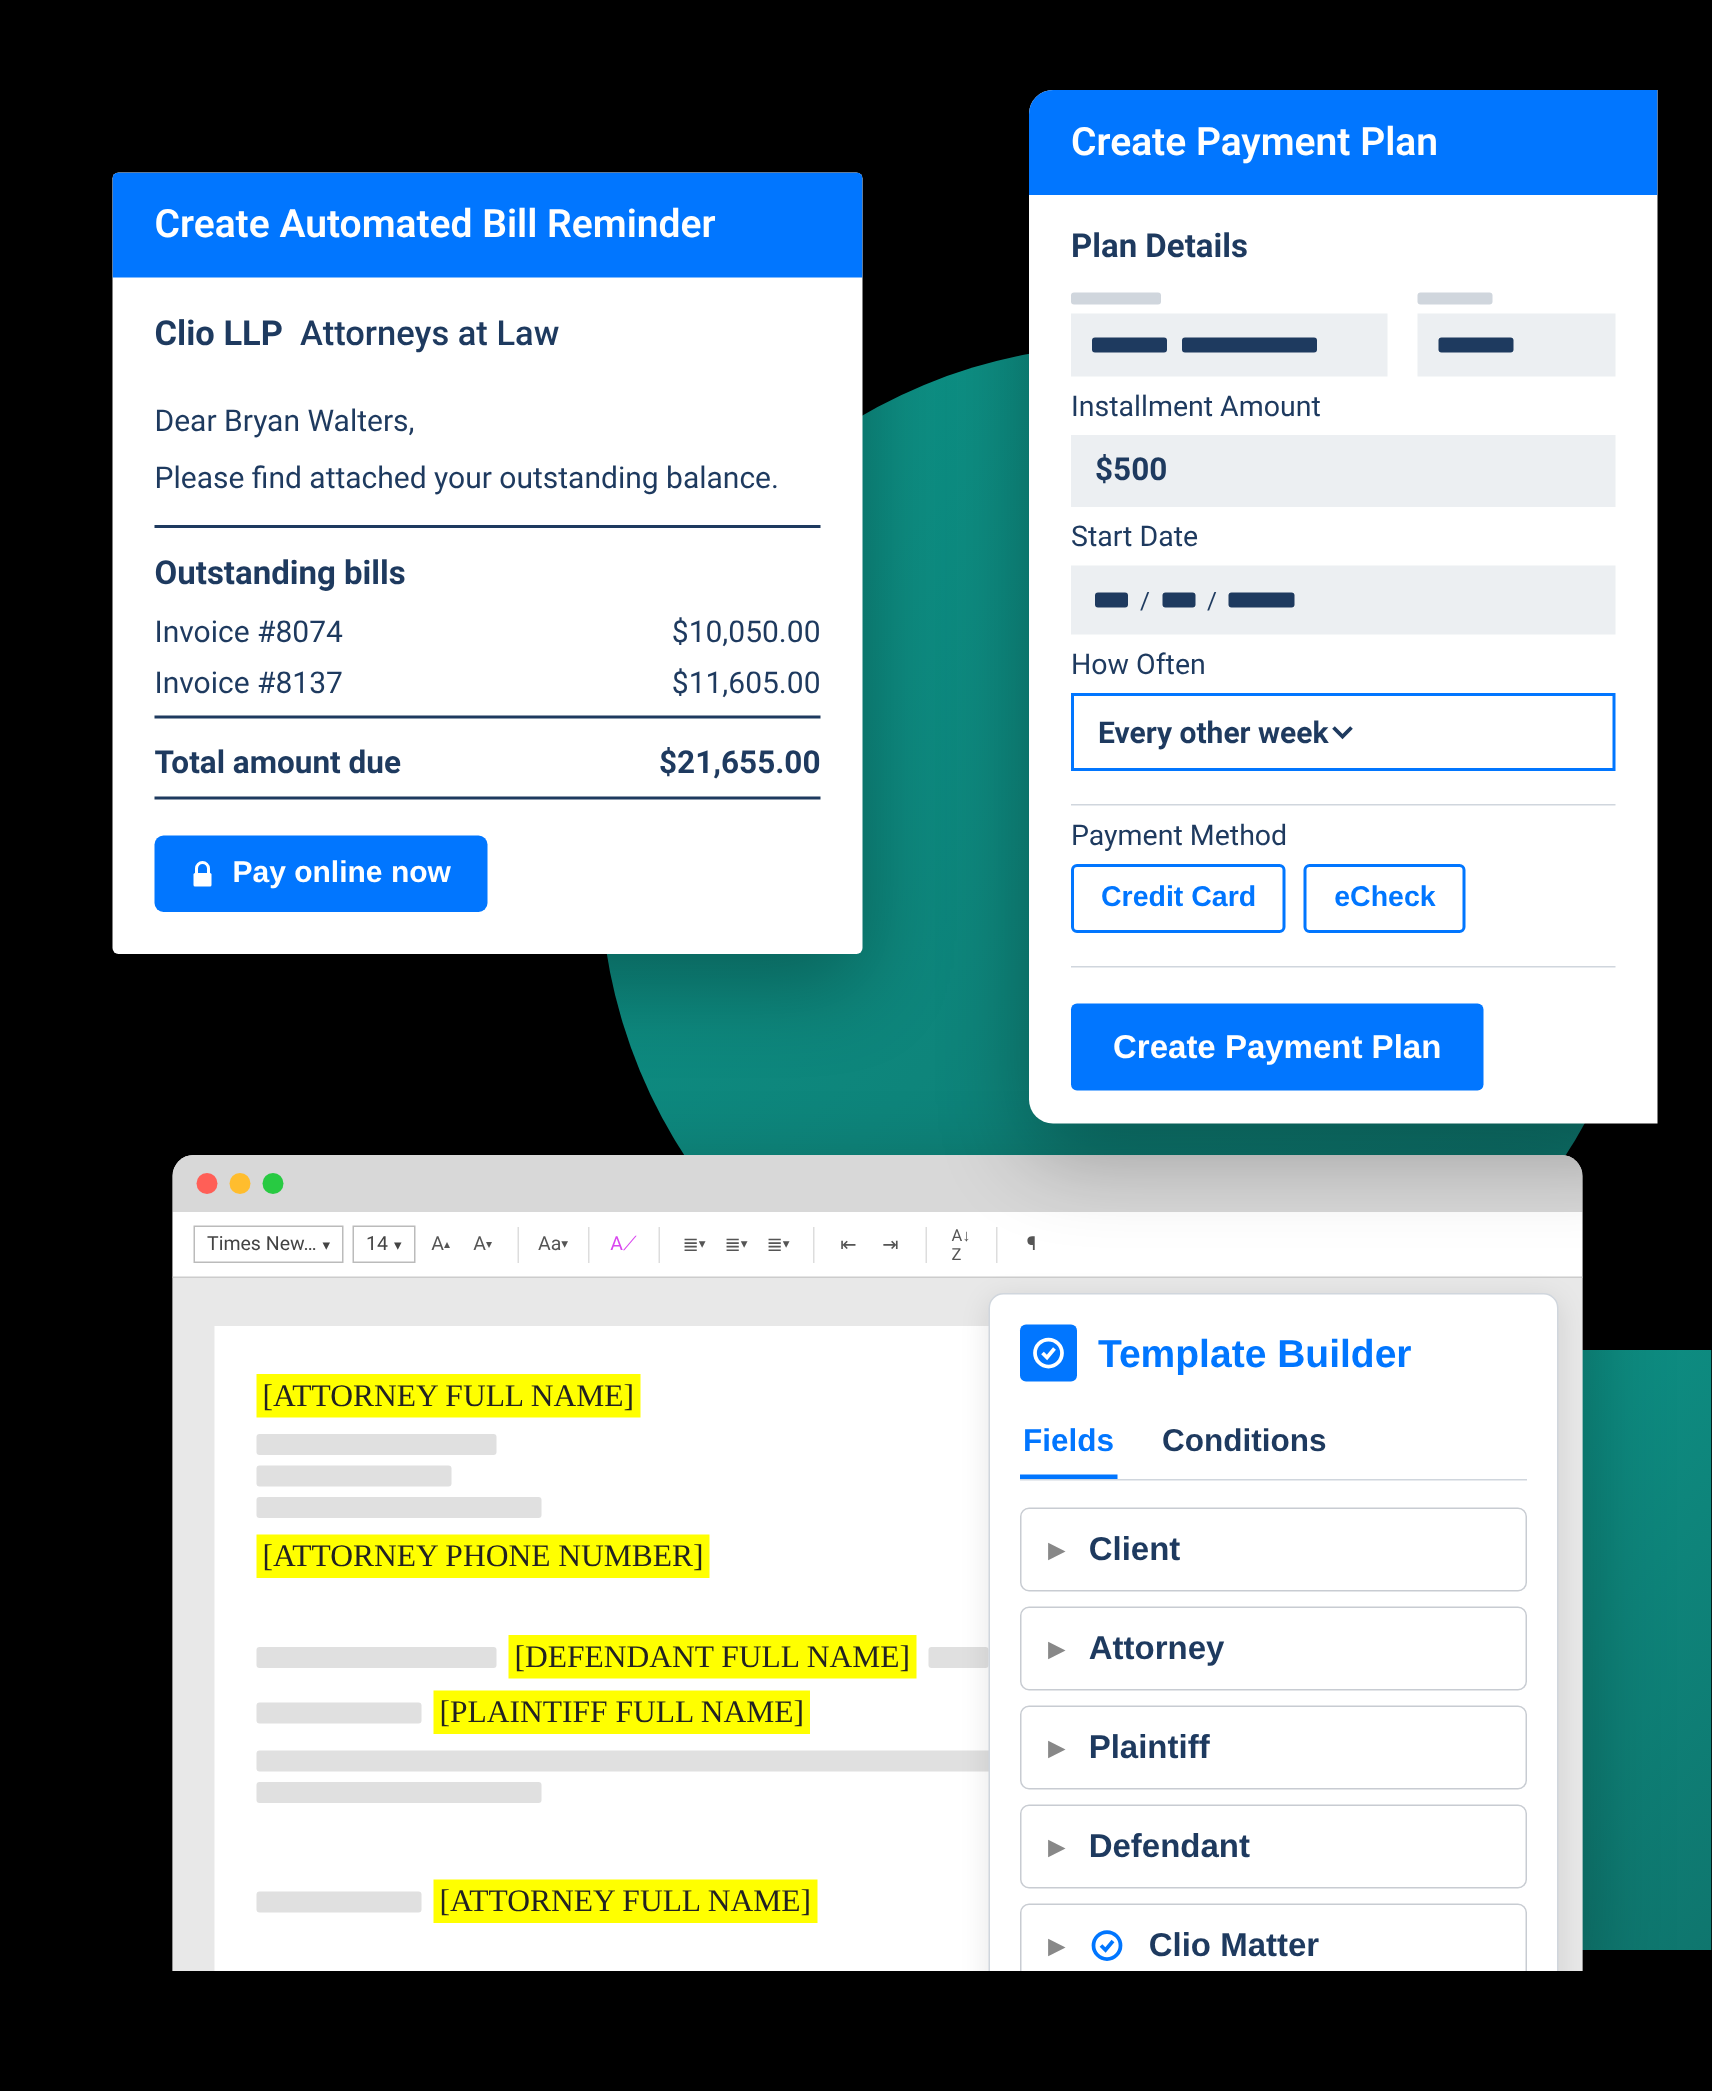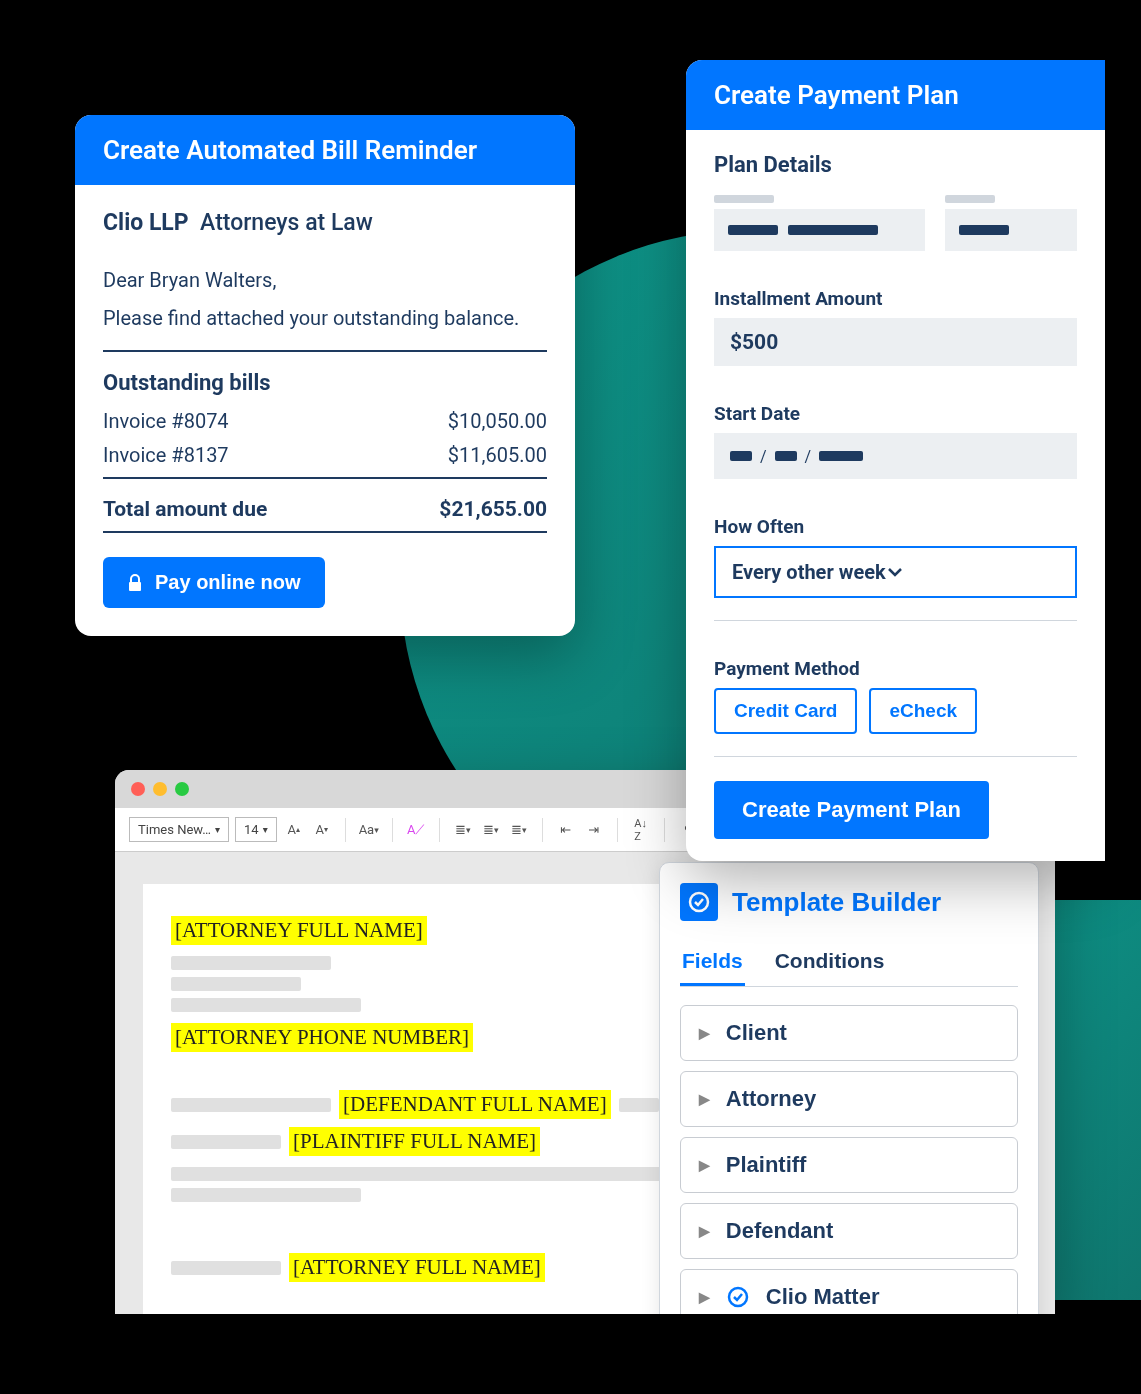--- a/index.html
+++ b/index.html
@@ -2,21 +2,21 @@
 <html><head>
 <meta charset="utf-8">
 <style>
 * { box-sizing: border-box; margin: 0; padding: 0; }
 body { font-family: -apple-system, BlinkMacSystemFont, "Segoe UI", Roboto, sans-serif; background: #000; width: 1141px; height: 1394px; position: relative; overflow: hidden; }
 
 .teal-bg { position: absolute; width: 700px; height: 700px; background: linear-gradient(135deg, #0d9488, #0f766e); border-radius: 50%; top: 230px; left: 400px; z-index: 0; }
 .teal-bg2 { position: absolute; width: 200px; height: 400px; background: linear-gradient(135deg, #0d9488, #0f766e); top: 900px; right: 0; z-index: 0; }
 
 
-.card1 { position: absolute; top: 115px; left: 75px; width: 500px; background: #fff; border-radius: 16px; box-shadow: 0 20px 60px rgba(0,0,0,0.3); z-index: 10; overflow: hidden; }
+.card1 { position: absolute; top: 115px; left: 75px; width: 500px; background: #fff; border-radius: 4px; box-shadow: 0 20px 60px rgba(0,0,0,0.3); z-index: 10; overflow: hidden; }
 .card1 .header { background: #0176ff; color: #fff; padding: 20px 28px; font-size: 26px; font-weight: 600; }
 .card1 .body { padding: 24px 28px 28px; color: #1e3a5f; }
 .card1 .from-label { color: #9aa5b1; font-size: 15px; margin-bottom: 4px; }
 .card1 .from-value { font-size: 23px; font-weight: 700; color: #1e3a5f; margin-bottom: 28px; }
 .card1 .from-value .sub { font-weight: 500; }
 .card1 .greeting { font-size: 20px; line-height: 1.6; margin-bottom: 6px; }
 .card1 .msg { font-size: 20px; line-height: 1.6; margin-bottom: 16px; }
 .card1 .divider { border: none; border-top: 2px solid #1e3a5f; margin: 8px 0 18px; }
 .card1 .section-title { font-size: 22px; font-weight: 700; margin-bottom: 14px; }
 .card1 .row { display: flex; justify-content: space-between; font-size: 20px; margin-bottom: 10px; }
@@ -27,21 +27,21 @@
 
 .card2 { position: absolute; top: 60px; left: 686px; width: 419px; background: #fff; border-radius: 16px 0 0 16px; box-shadow: 0 20px 60px rgba(0,0,0,0.3); z-index: 9; overflow: hidden; }
 .card2 .header { background: #0176ff; color: #fff; padding: 20px 28px; font-size: 26px; font-weight: 600; }
 .card2 .body { padding: 22px 28px; color: #1e3a5f; }
 .card2 .plan-title { font-size: 22px; font-weight: 700; margin-bottom: 18px; }
 .card2 .fake-row { display: flex; gap: 20px; margin-bottom: 8px; }
 .card2 .fake-label { display: flex; gap: 8px; margin-bottom: 6px; }
 .card2 .fake-label span { height: 8px; background: #d0d6dd; border-radius: 2px; }
 .card2 .fake-input { background: #eceff2; height: 42px; display: flex; align-items: center; padding: 0 14px; gap: 10px; }
 .card2 .fake-input span { height: 10px; background: #1e3a5f; border-radius: 2px; }
-.card2 .field-label { font-size: 19px; font-weight: 700; margin: 36px 0 8px; }
+.card2 .field-label { font-size: 19px; font-weight: 400; margin: 8px 0 8px; }
 .card2 .input-box { background: #eceff2; padding: 12px 16px; font-size: 21px; font-weight: 700; color: #1e3a5f; }
 .card2 .date-box { background: #eceff2; height: 46px; display: flex; align-items: center; padding: 0 16px; gap: 8px; }
 .card2 .date-box span { height: 10px; background: #1e3a5f; border-radius: 2px; }
 .card2 .select-box { border: 2px solid #0176ff; background: #fff; padding: 12px 16px; font-size: 20px; font-weight: 700; color: #1e3a5f; display: flex; align-items: center; cursor: pointer; }
 .card2 .hr { border: none; border-top: 1px solid #d0d6dd; margin: 22px 0 0; }
 .card2 .chips { display: flex; gap: 12px; margin-top: 8px; }
 .card2 .chip { border: 2px solid #0176ff; color: #0176ff; background: #fff; padding: 10px 18px; font-size: 19px; font-weight: 700; border-radius: 4px; cursor: pointer; }
 .card2 .create-btn { background: #0176ff; color: #fff; border: none; padding: 16px 28px; font-size: 22px; font-weight: 700; border-radius: 4px; margin-top: 24px; cursor: pointer; }
 
 

